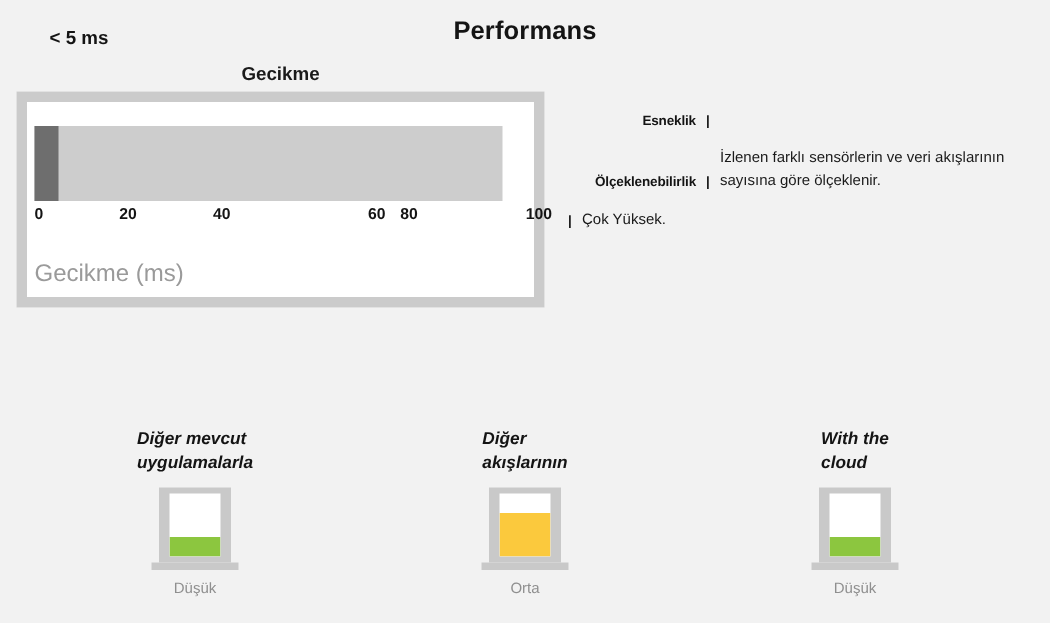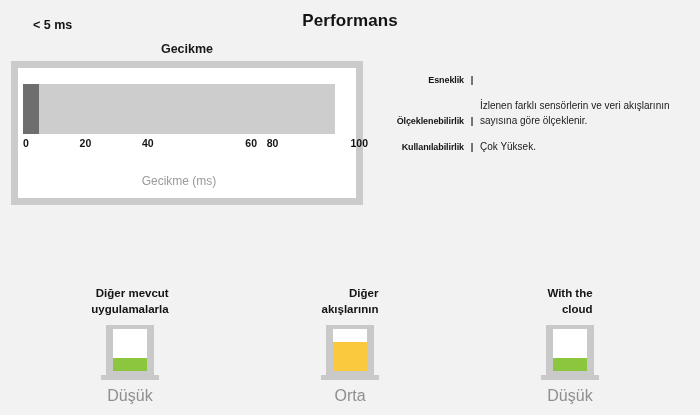--- a/index.html
+++ b/index.html
@@ -102,22 +102,21 @@
     font-weight: bold;
     color: #141414;
     transform: translateX(-50%);
     white-space: nowrap;
   }
   #x-axis-label {
     position: absolute;
     left: 23px;
     top: 174px;
     width: 312px;
-    text-align: center;
-    font-size: 12px;
+    font-size: 16px;
     color: #9a9a9a;
   }
 
   
   #attributes-list {
     position: absolute;
     left: 372px;
     top: 73px;
     width: 318px;
   }
@@ -172,24 +171,25 @@
     width: 150px;
     display: flex;
     flex-direction: column;
     align-items: center;
   }
   .gauge-label {
     font-size: 11.5px;
     font-weight: bold;
     line-height: 16px;
     color: #141414;
-    text-align: right;
+    text-align: left;
     white-space: pre-line;
     margin-bottom: 8px;
     min-height: 32px;
+    font-style: italic;
   }
   .gauge-graphic {
     position: relative;
     width: 58px;
     height: 55px;
   }
   .gauge-body {
     position: absolute;
     left: 5px;
     top: 0;
@@ -214,21 +214,21 @@
   .gauge-base {
     position: absolute;
     left: 0;
     bottom: 0;
     width: 58px;
     height: 5px;
     background: #c9c9c9;
   }
   .gauge-value {
     margin-top: 7px;
-    font-size: 16px;
+    font-size: 10px;
     color: #8f8f8f;
     text-align: center;
   }
 </style>
 </head>
 <body>
 
 <div id="performance-section">
 
   <div id="performance-title" class="section-title">Performans</div>
@@ -259,21 +259,20 @@
       <div class="attribute-row">
         <div class="attribute-term">Esneklik</div>
         <div class="attribute-sep">|</div>
       </div>
       <div class="attribute-row">
         <div class="attribute-term">Ölçeklenebilirlik</div>
         <div class="attribute-sep">|</div>
         <div class="attribute-desc">İzlenen farklı sensörlerin ve veri akışlarının sayısına göre ölçeklenir.</div>
       </div>
       <div class="attribute-row">
-        <div class="attribute-term">Kullanılabilirlik</div>
         <div class="attribute-sep">|</div>
         <div class="attribute-desc">Çok Yüksek.</div>
       </div>
     </div>
 
 </div>
 
 <div id="integration-section">
 
   <div id="gauges-row">

